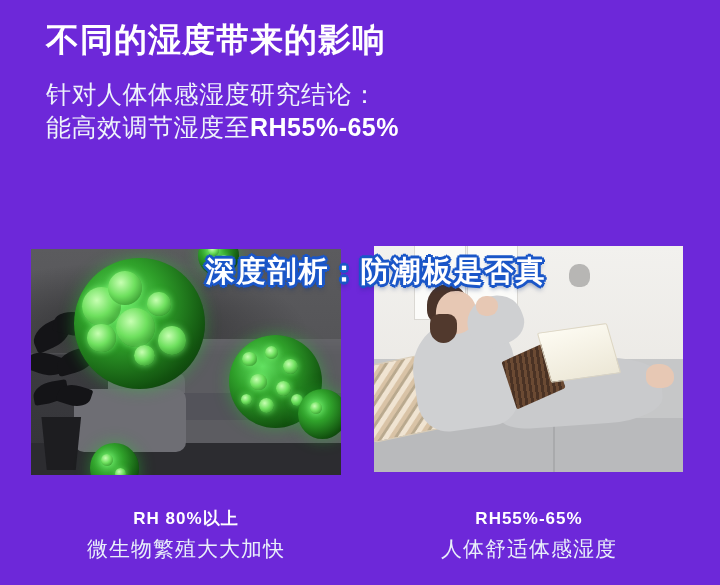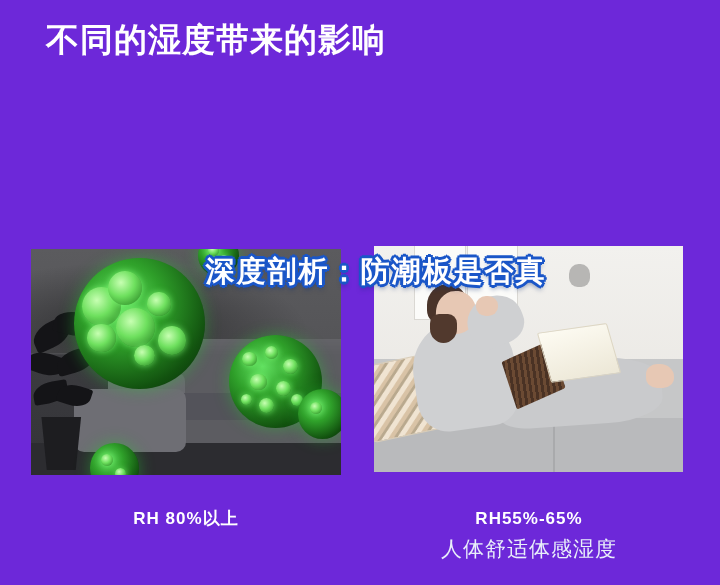--- a/index.html
+++ b/index.html
@@ -396,20 +396,22 @@
   }
 </style>
 </head>
 <body>
 
 <div id="poster">
 
   <div class="headline">不同的湿度带来的影响</div>
 
   <div class="body-block">
+    <div class="body-line">针对人体体感湿度研究结论：</div>
+    <div class="body-line"><span>能高效调节湿度至</span><b>RH55%-65%</b></div>
   </div>
 
   <div class="photo photo-left">
     <div class="room-dark">
       <div class="wall-shadow"></div>
       <div class="floor-dark"></div>
       <div class="sofa-dark"></div>
       <div class="sofa-arm-dark"></div>
       <div class="cushion-dark"></div>
       <div class="plant-dark">
@@ -480,20 +482,21 @@
       <div class="book-right"></div>
     </div>
   </div>
 
   <div class="overlay-title">
     <span class="l1">深度剖析：防潮板是否真</span>
   </div>
 
   <div class="caption caption-left">
     <div class="caption-main">RH 80%以上</div>
+    <div class="caption-sub">微生物繁殖大大加快</div>
   </div>
 
   <div class="caption caption-right">
     <div class="caption-main">RH55%-65%</div>
     <div class="caption-sub">人体舒适体感湿度</div>
   </div>
 
 </div>
 
 </body></html>

